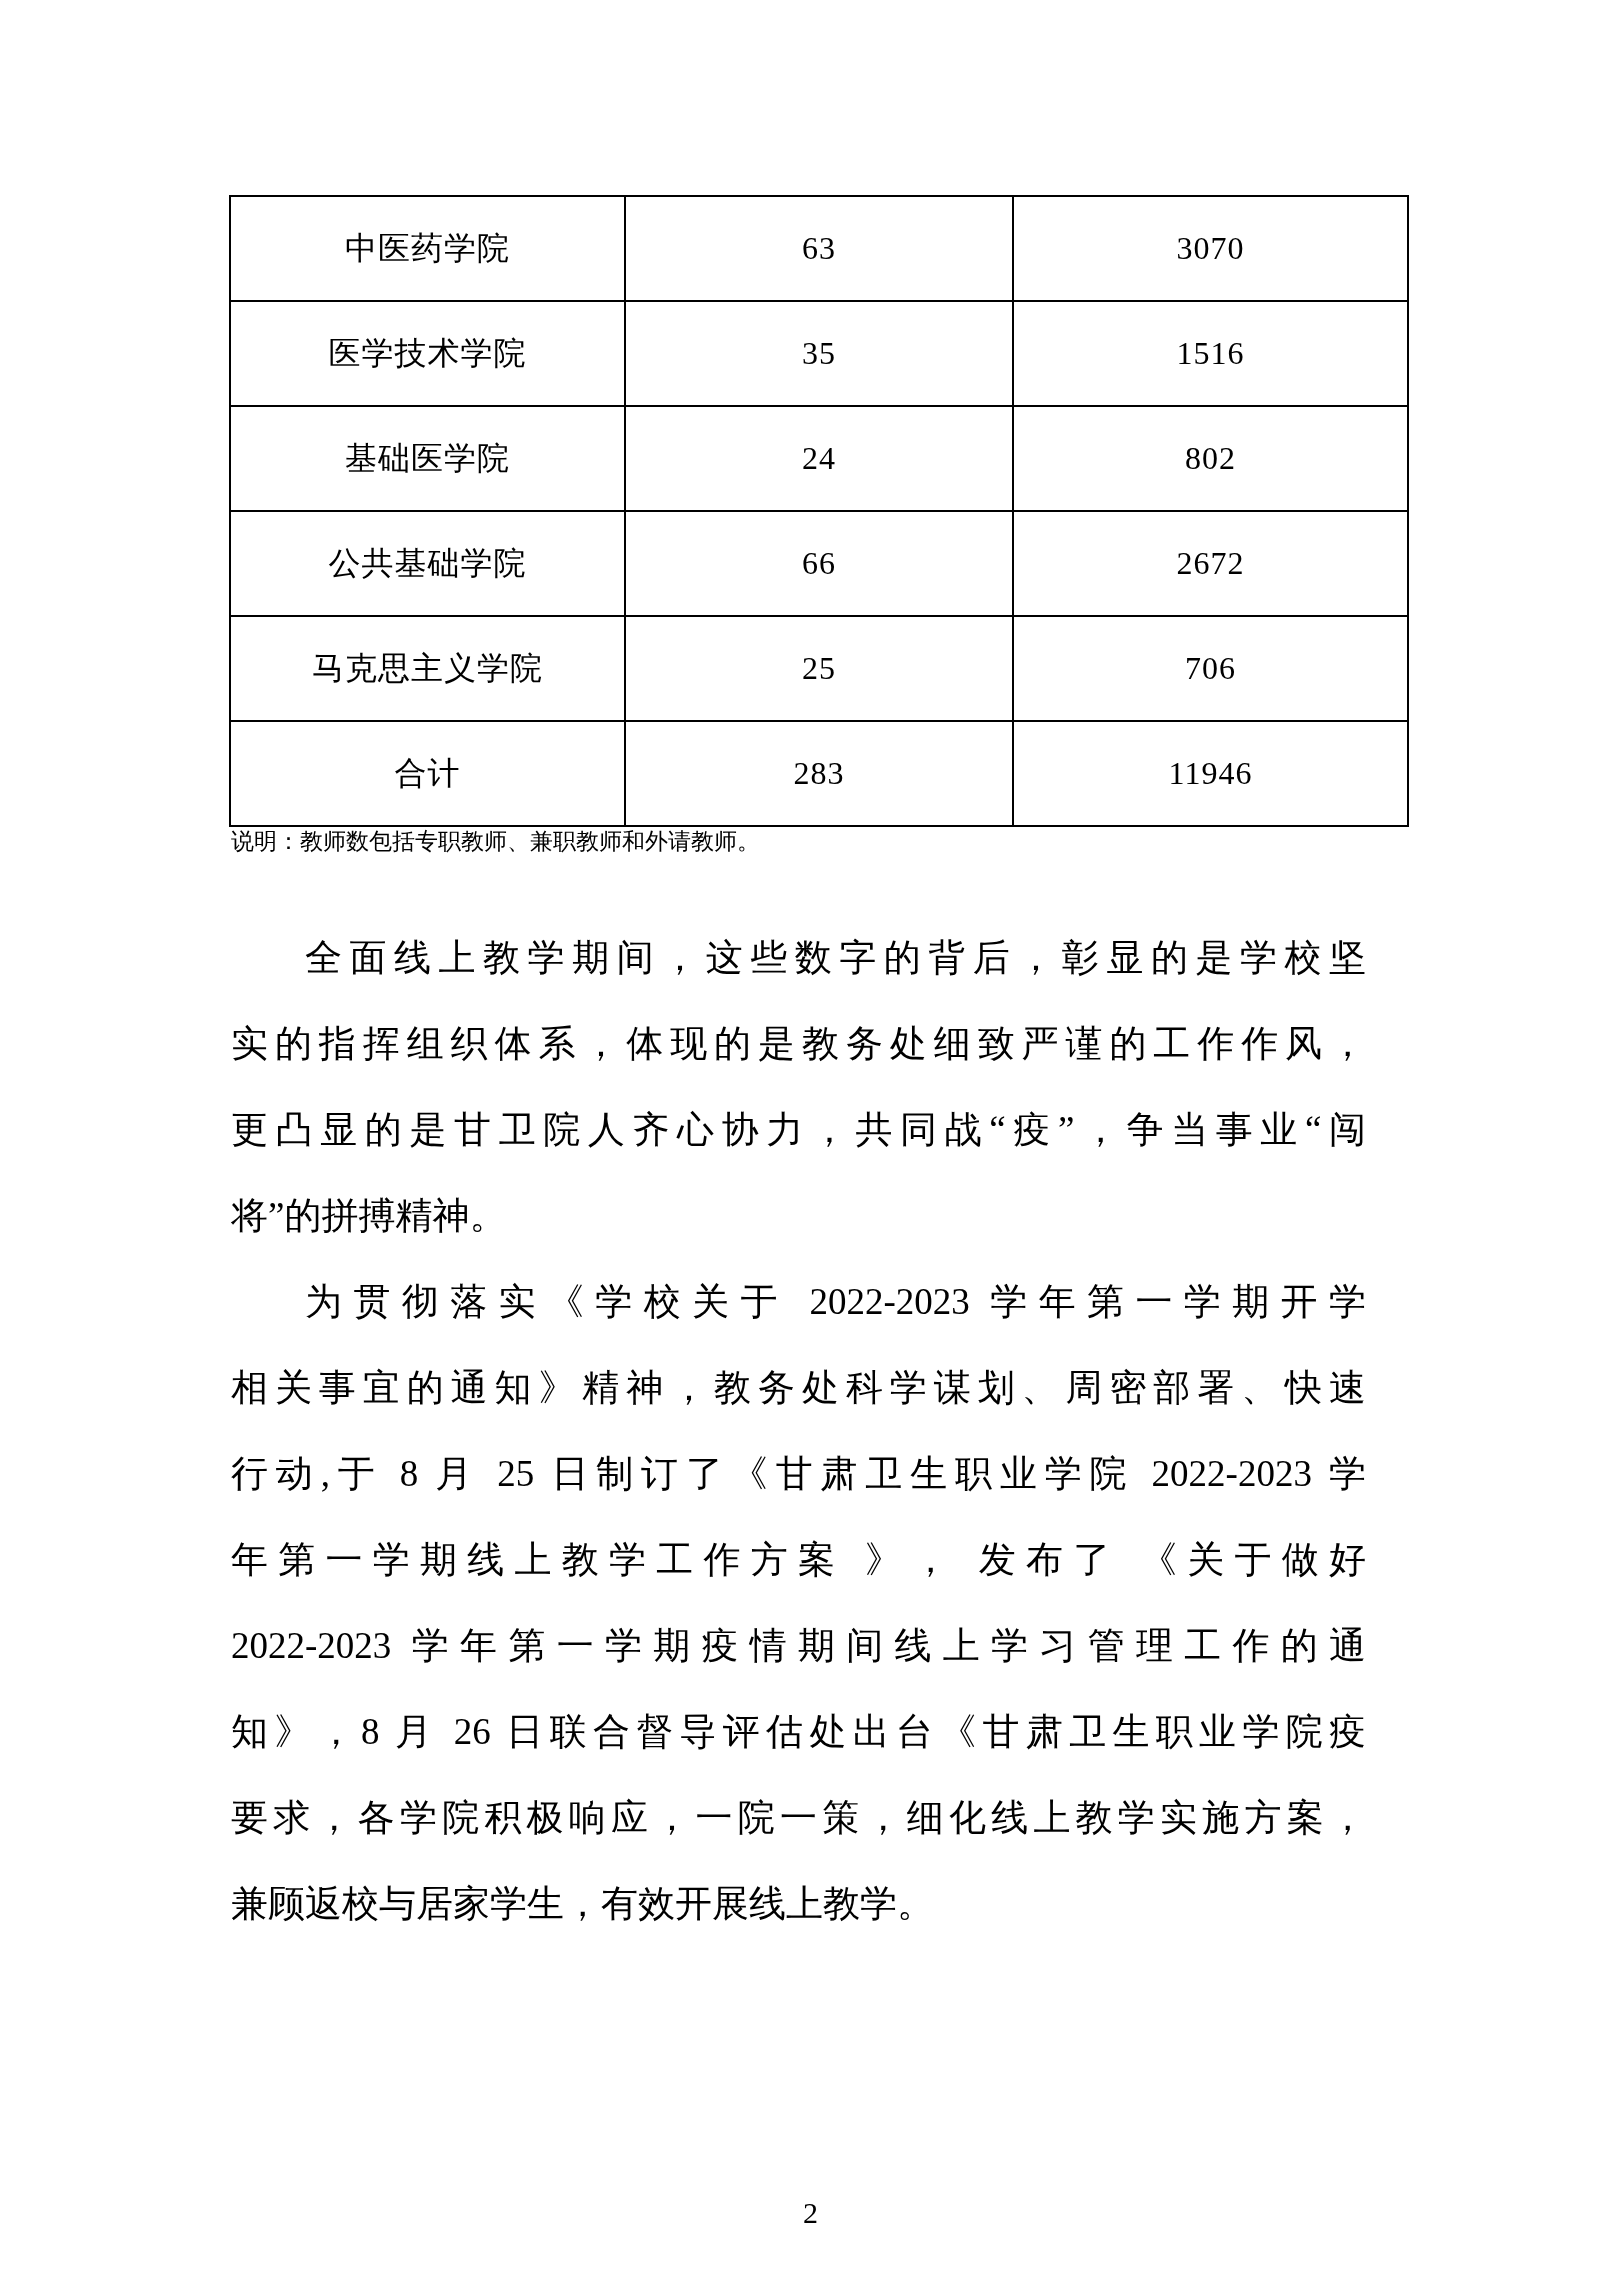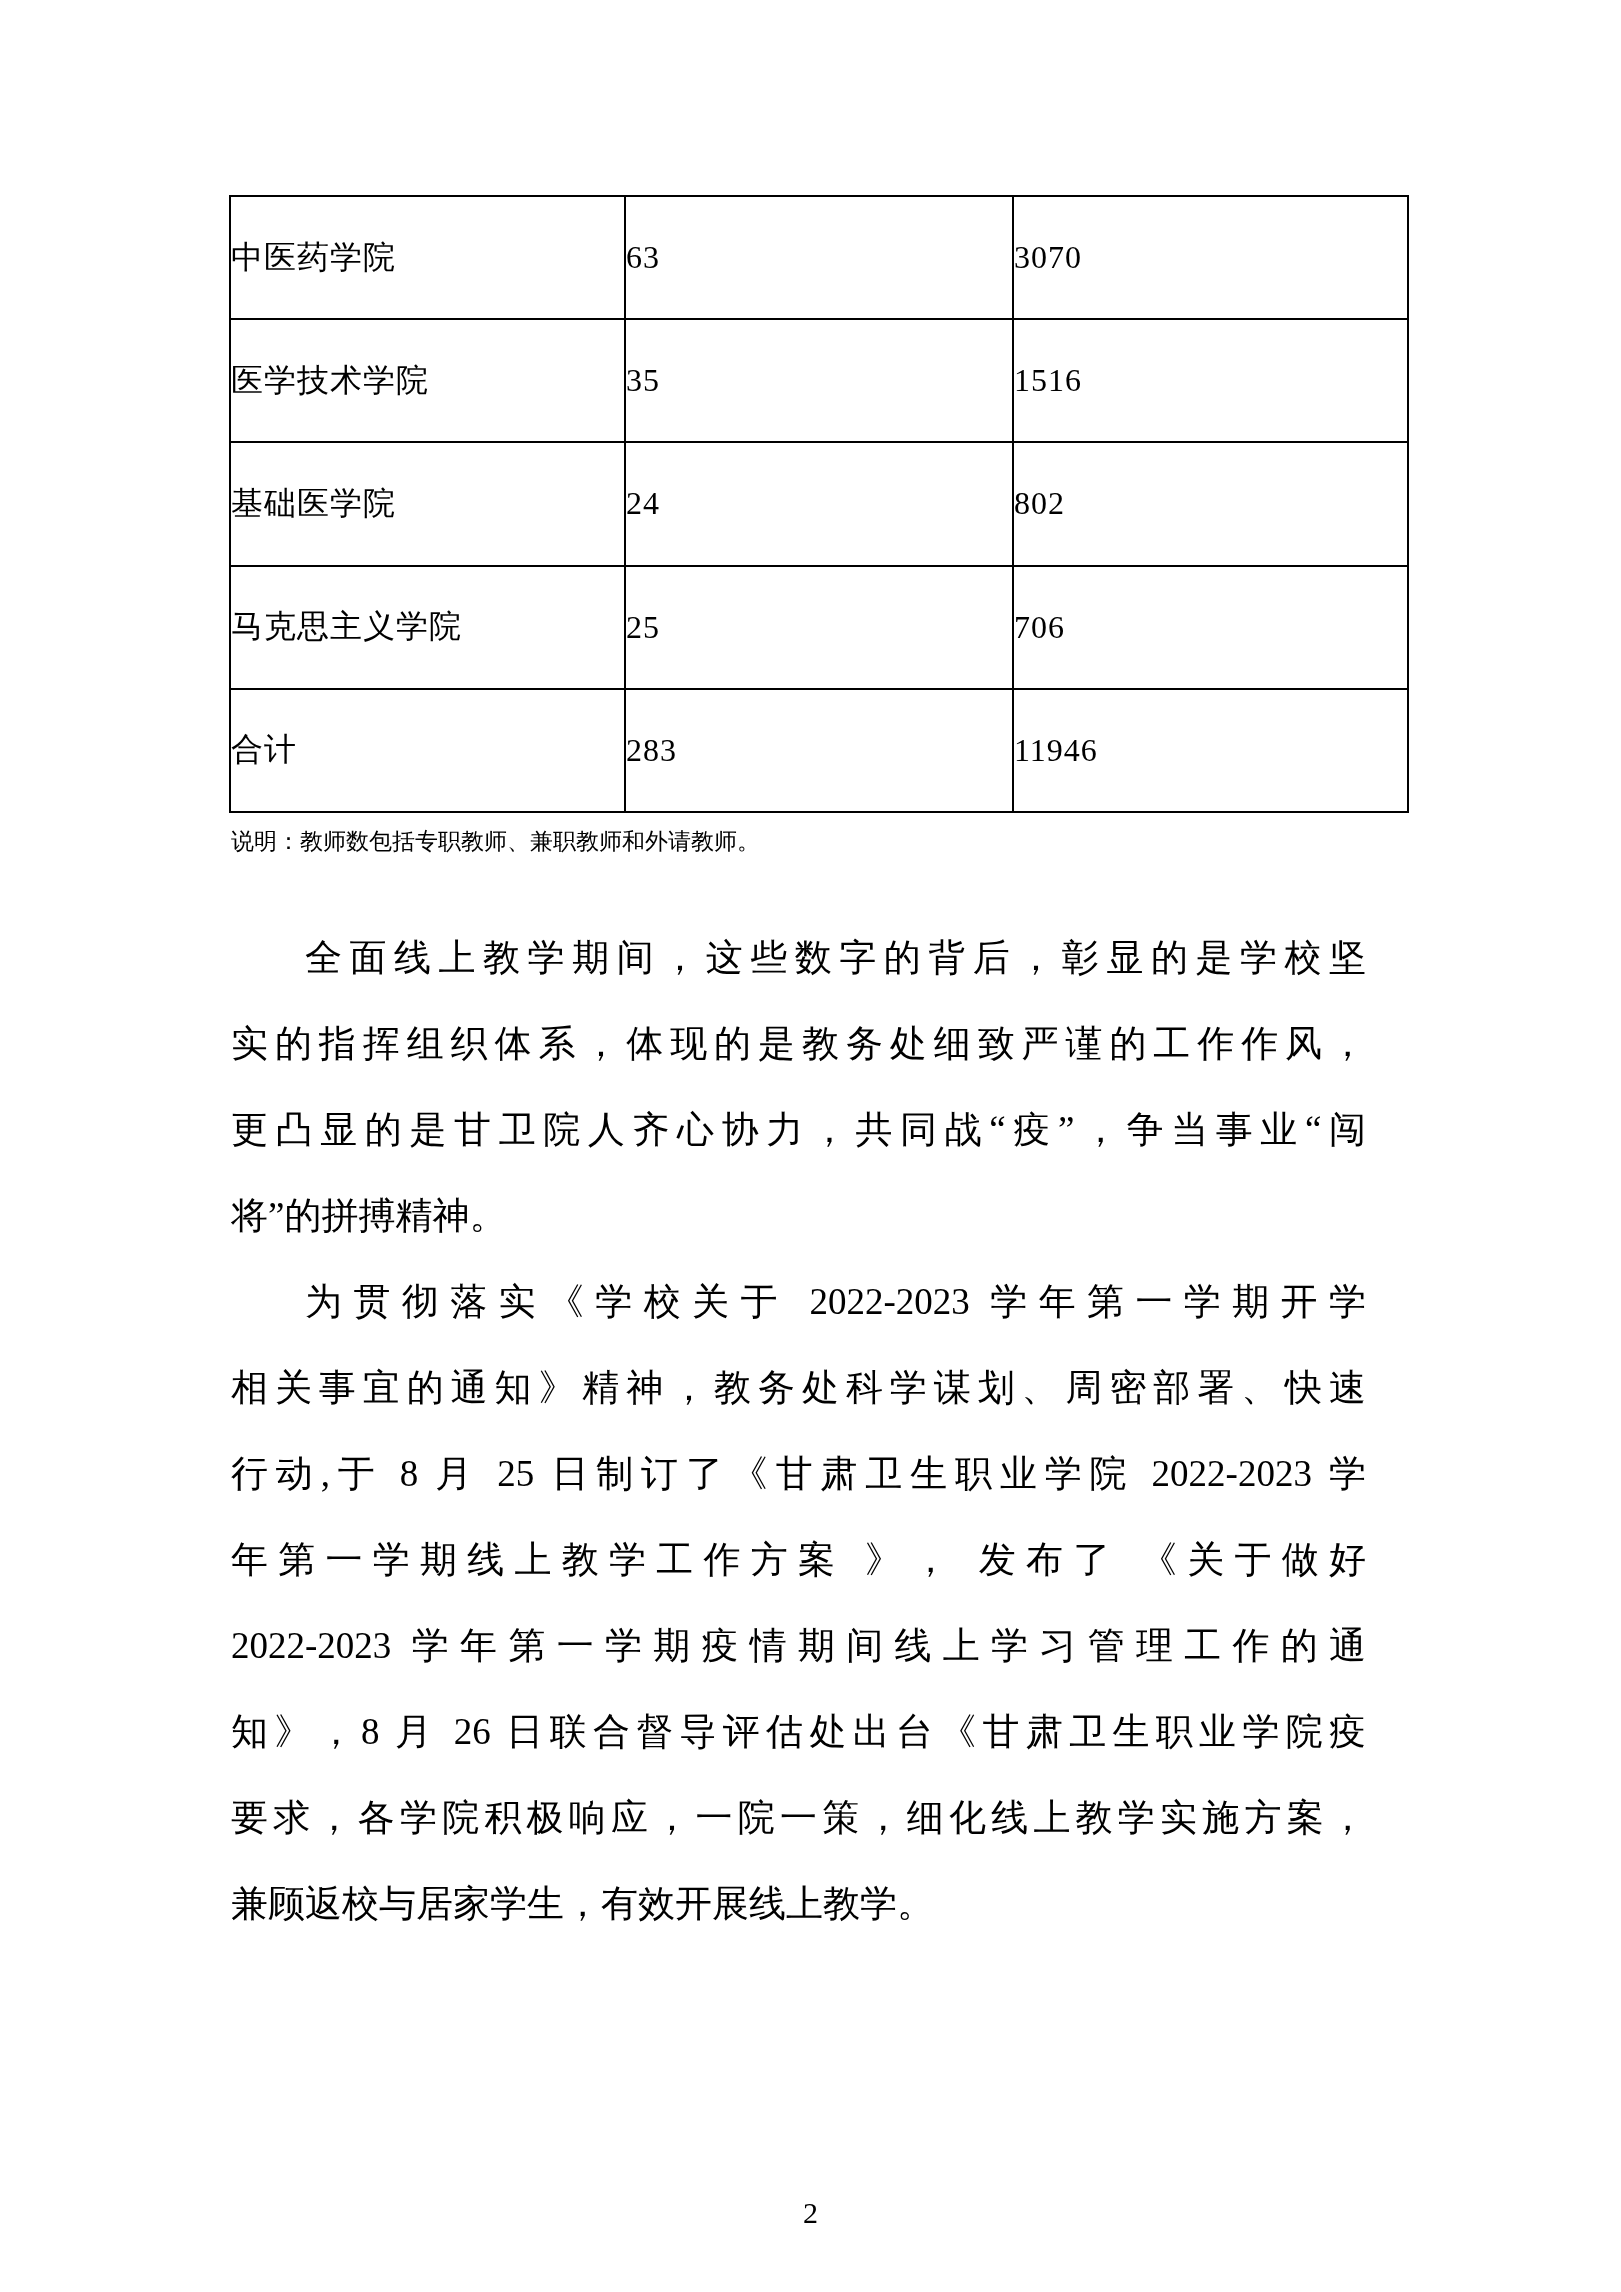--- a/index.html
+++ b/index.html
@@ -19,20 +19,21 @@
     position: absolute;
     left: 229px;
     top: 195px;
     width: 1178px;
     height: 618px;
     border-collapse: collapse;
     table-layout: fixed;
   }
   table.stats td {
     border: 2px solid #000000;
+    text-align: center;
     vertical-align: middle;
     font-size: 32px;
     letter-spacing: 1px;
     padding: 0;
     height: 103px;
   }
 
   
   .table-note {
     position: absolute;
@@ -96,20 +97,25 @@
           <td>医学技术学院</td>
           <td>35</td>
           <td>1516</td>
         </tr>
         <tr>
           <td>基础医学院</td>
           <td>24</td>
           <td>802</td>
         </tr>
         <tr>
+          <td>公共基础学院</td>
+          <td>66</td>
+          <td>2672</td>
+        </tr>
+        <tr>
           <td>马克思主义学院</td>
           <td>25</td>
           <td>706</td>
         </tr>
         <tr>
           <td>合计</td>
           <td>283</td>
           <td>11946</td>
         </tr>
       </tbody>

